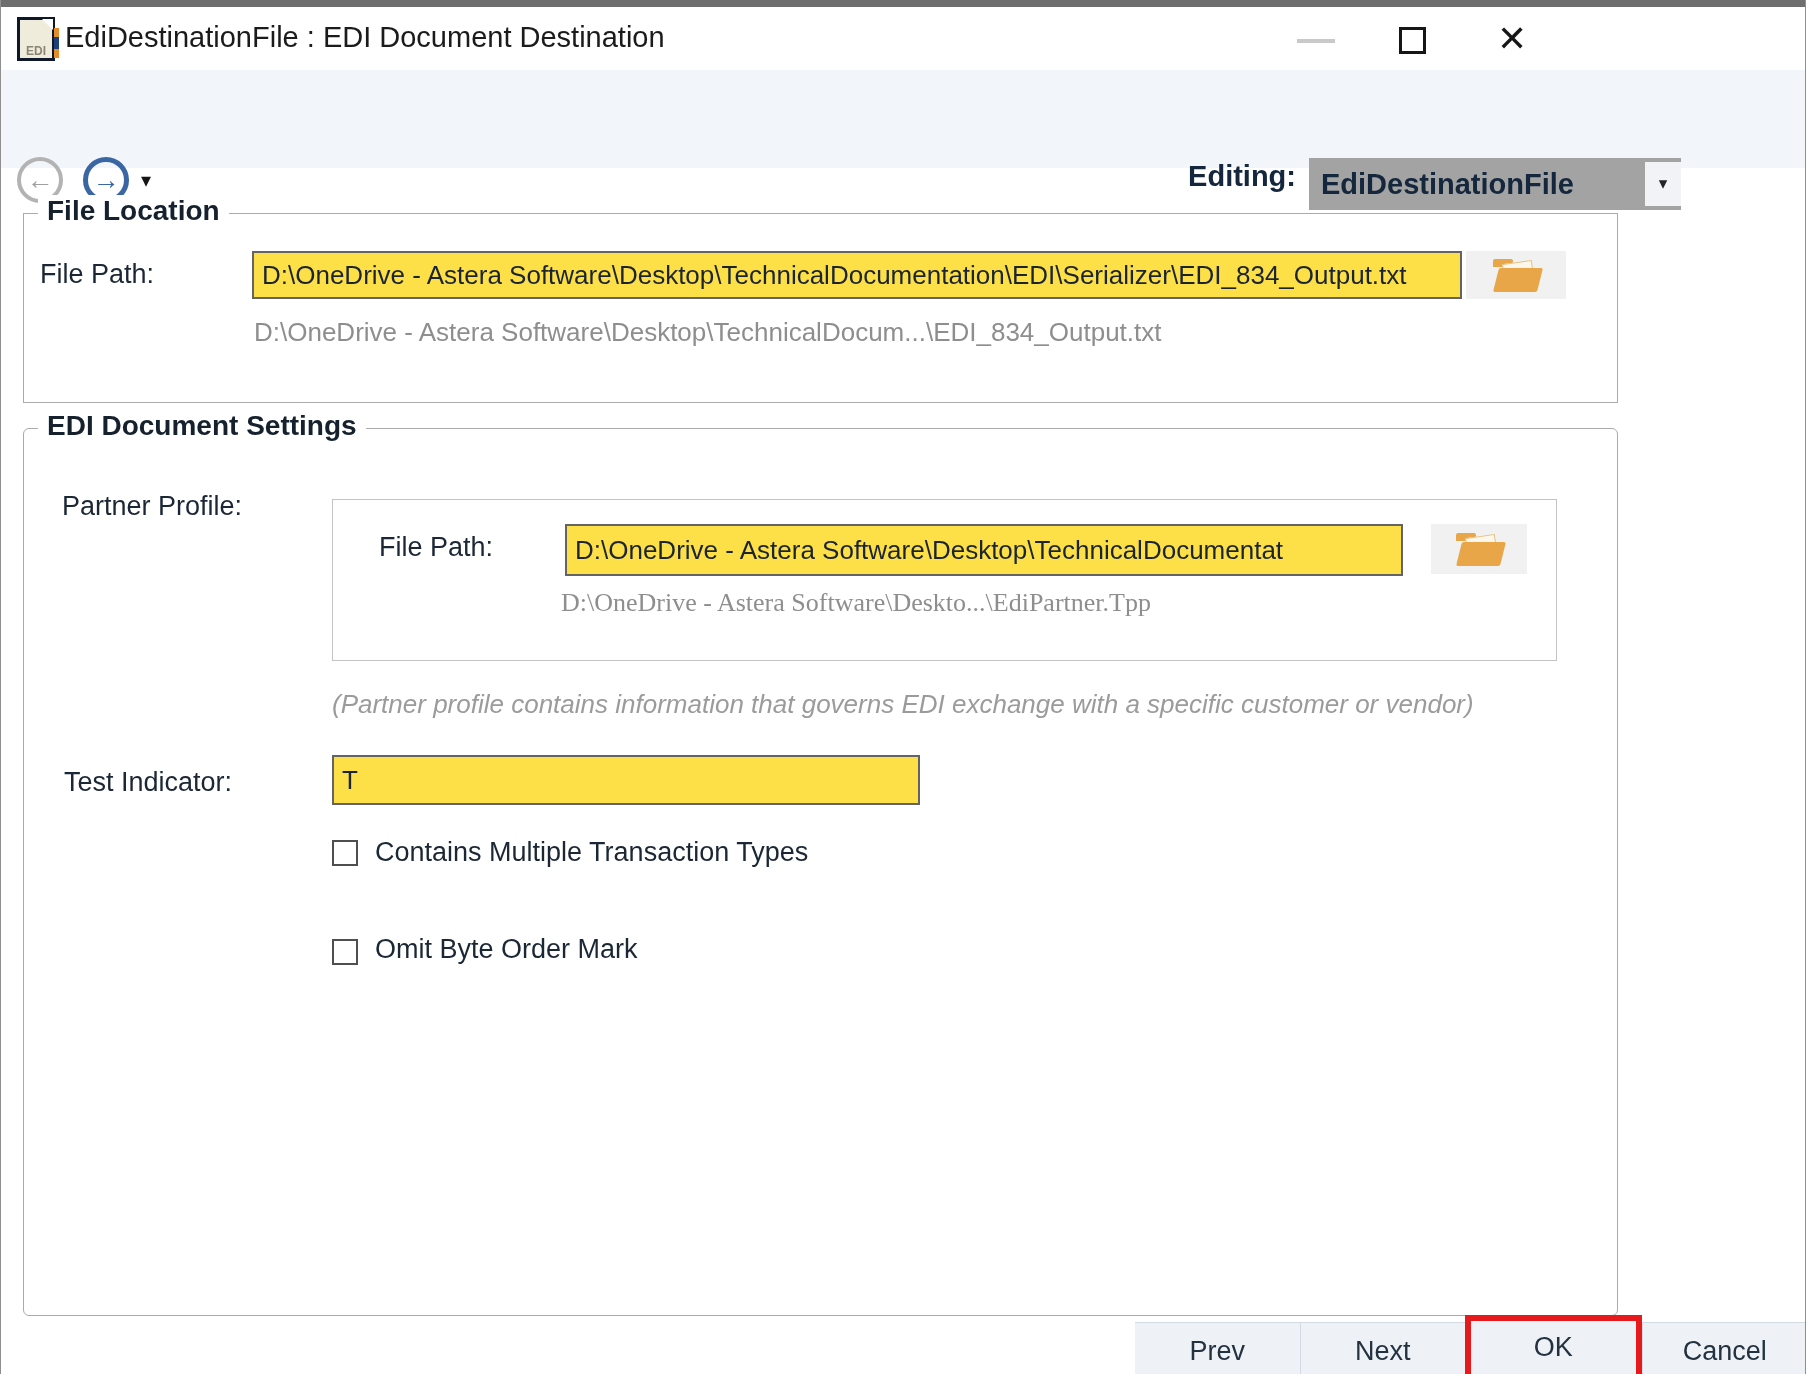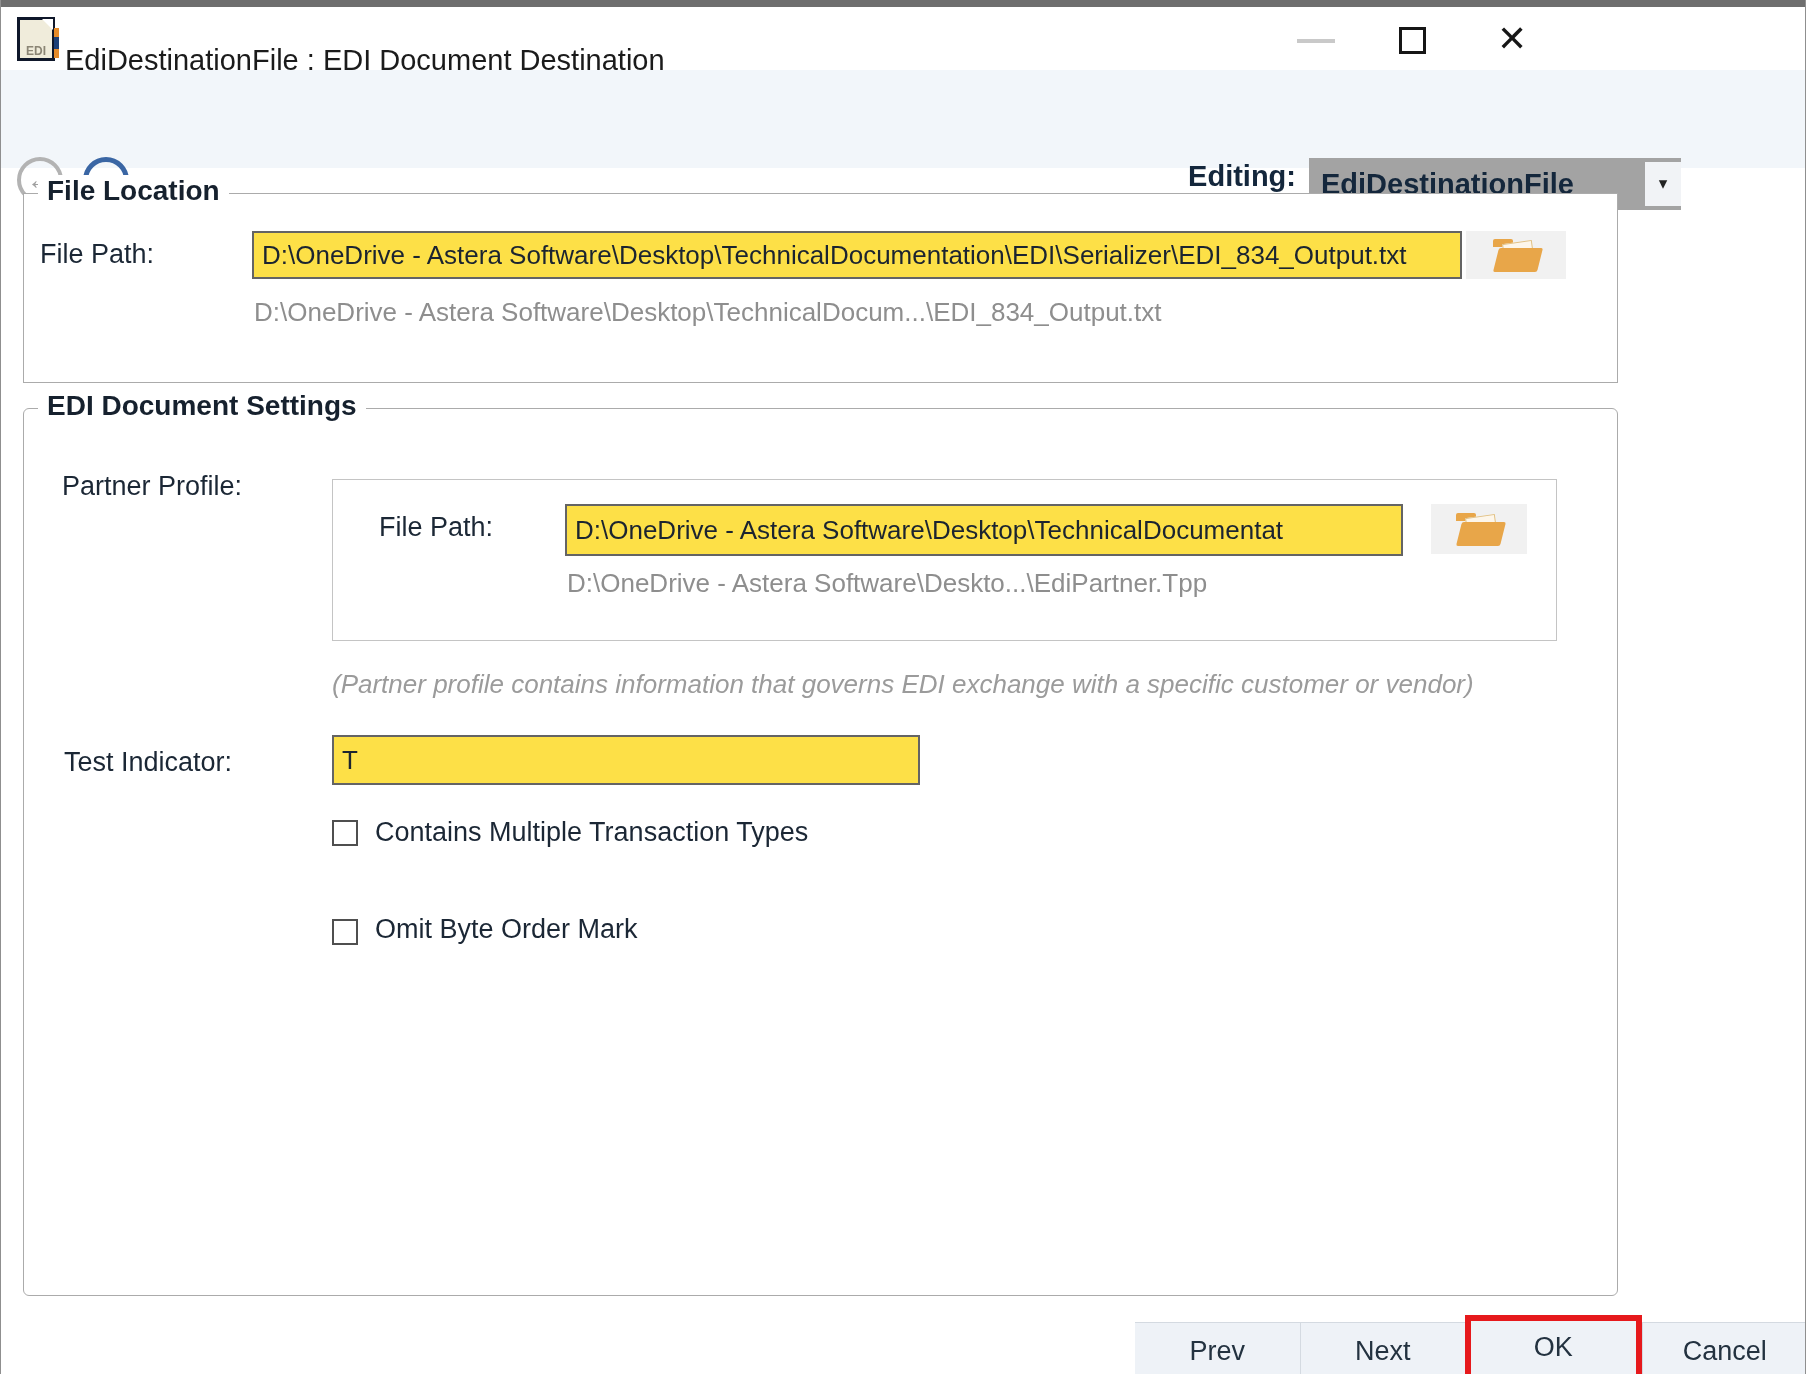--- a/index.html
+++ b/index.html
@@ -25,21 +25,21 @@
     border-style:solid; border-width:0 11px 11px 0;
     border-color:transparent #ffffff transparent transparent;
   }
   .app-icon::after {
     content:""; position:absolute; right:-7px; top:8px; width:5px; height:30px;
     background:linear-gradient(#e58b2a 0 30%, #1c3f77 30% 70%, #e58b2a 70% 100%);
   }
   .app-icon span { font-size:12px; font-weight:bold; color:#8b8575; letter-spacing:0; }
   .title-text {
     position:absolute; left:64px; top:0; height:63px; line-height:60px;
-    font-size:29px; color:#1b1b1b; white-space:nowrap;margin-top:23px;
+    font-size:29px; color:#1b1b1b; white-space:nowrap;
   }
   .win-min { position:absolute; left:1296px; top:32px; width:38px; height:4px; background:#c9c9c9; }
   .win-max { position:absolute; left:1398px; top:20px; width:27px; height:27px; border:3px solid #161616; background:#fff; }
   .win-close { position:absolute; left:1488px; top:2px; width:46px; height:60px; font-size:36px; font-weight:300;
                color:#161616; text-align:center; line-height:60px; }
 
   
   .toolbar { position:absolute; left:0; top:70px; width:100%; height:98px; background:#f2f6fa;padding-left:22px; }
   .nav-circle { position:absolute; top:87px; width:46px; height:46px; border-radius:50%;
                 display:flex; align-items:center; justify-content:center; font-size:27px; font-weight:bold; background:transparent; }
@@ -47,21 +47,21 @@
   .nav-fwd   { left:82px;  border:5px solid #3a66a4; color:#3a66a4; }
   .nav-caret { position:absolute; left:140px; top:98px; font-size:20px; color:#151515; }
   .editing-label { position:absolute; left:1020px; top:90px; width:275px; text-align:right;
                    font-size:29px; font-weight:bold; color:#14273c; }
   .editing-combo { position:absolute; left:1308px; top:88px; width:372px; height:52px; background:#a3a3a3; }
   .editing-combo .combo-text { position:absolute; left:12px; top:0; line-height:52px; font-size:29px; font-weight:bold; color:#14273c; white-space:nowrap; }
   .editing-combo .combo-caret { position:absolute; right:0; top:4px; width:36px; height:44px; background:#f1f3f6;
                                 text-align:center; line-height:44px; font-size:17px; color:#222; }
 
   
-  .group { position:absolute; left:22px; width:1595px; border:1px solid #ababab; background:#ffffff; }
+  .group { position:absolute; left:22px; width:1595px; border:1px solid #ababab; background:#ffffff;margin-top:20px; }
   .group-title { position:absolute; top:-19px; left:14px; background:#ffffff; padding:0 9px;
                  font-size:28px; font-weight:600; color:#16212e; white-space:nowrap; }
   .group-file-location { top:193px; height:190px; }
   .group-edi-settings  { top:408px; height:888px;border-radius:6px; }
 
   .field-label { position:absolute; font-size:27px; color:#1b2735; white-space:nowrap; }
   .path-input {
     position:absolute; border:2px solid #646464; background:#fde047;
     font-family:"Liberation Sans","DejaVu Sans",sans-serif;
     font-size:26px; color:#1b2430; padding:0 8px; white-space:nowrap; overflow:hidden;
@@ -140,21 +140,21 @@
     <div class="partner-box">
       <span class="field-label" style="left:46px; top:32px;">File Path:</span>
       <input class="path-input" style="left: 232px; top: 24px; width: 838px; height: 52px;" readonly="" value="D:\OneDrive - Astera Software\Desktop\TechnicalDocumentat">
       <div class="browse-btn" style="left:1098px; top:24px; width:96px; height:50px;">
         <span class="folder-icon">
           <span class="back"></span>
             <span class="paper"></span>
             <span class="front"></span>
         </span>
       </div>
-      <div class="helper-path" style="left:234px; top:88px;">D:\OneDrive - Astera Software\Deskto...\EdiPartner.Tpp</div>
+      <div class="helper-path" style="left:228px; top:88px;font-family:Liberation Serif, serif;">D:\OneDrive - Astera Software\Deskto...\EdiPartner.Tpp</div>
     </div>
 
     <div class="partner-note">(Partner profile contains information that governs EDI exchange with a specific customer or vendor)</div>
 
     <span class="field-label" style="left:40px; top:338px;">Test Indicator:</span>
     <input class="path-input" style="left: 308px; top: 326px; width: 588px; height: 50px;" value="T">
 
     <div class="checkbox-row" style="top:408px;">
       <span class="checkbox-box"></span>
       <span class="checkbox-label">Contains Multiple Transaction Types</span>

